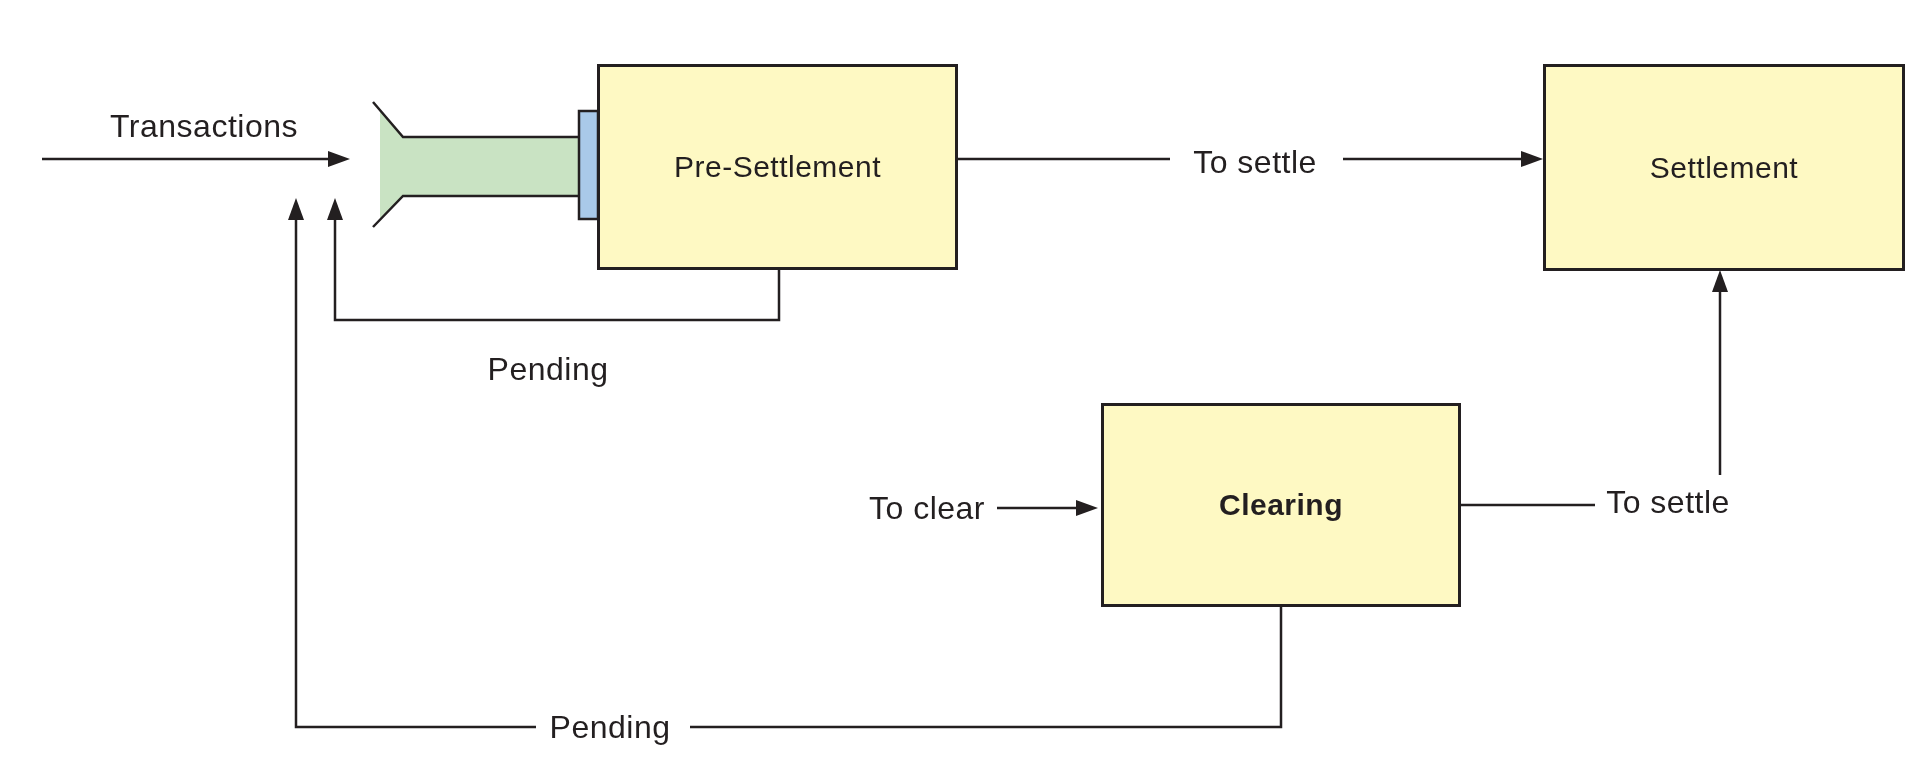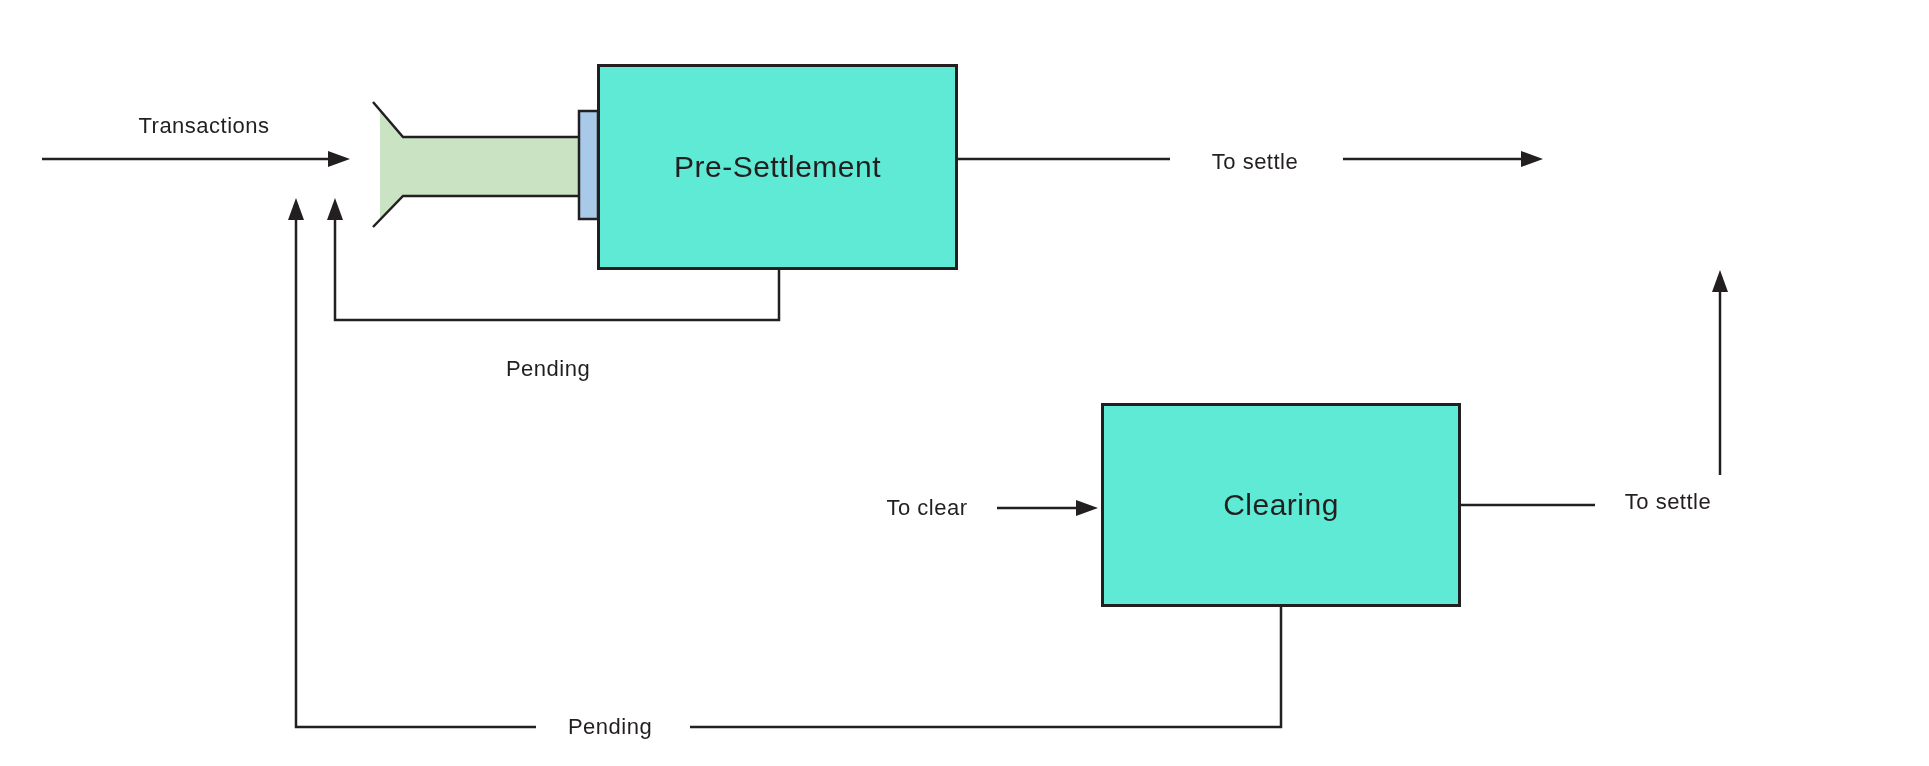--- a/index.html
+++ b/index.html
@@ -18,41 +18,41 @@
   }
   .wires {
     position: absolute;
     left: 0;
     top: 0;
     width: 1929px;
     height: 766px;
   }
   .node {
     position: absolute;
-    background: #5eead4;
+    background: #fef9c3;
     border: 3px solid #231f20;
     display: flex;
     align-items: center;
     justify-content: center;
     box-sizing: border-box;
   }
   .node-label {
     font-size: 30px;
     letter-spacing: 0.5px;
   }
   .edge-label {
     position: absolute;
     transform: translate(-50%, -50%);
-    font-size: 22px;
+    font-size: 32px;
     white-space: nowrap;
     letter-spacing: 0.5px;
   }
   #node-pre-settlement { left: 597px; top: 64px;  width: 361px; height: 206px; }
   #node-settlement     { left: 1543px; top: 64px; width: 362px; height: 207px; }
-  #node-clearing       { left: 1101px; top: 403px; width: 360px; height: 204px; }
+  #node-clearing       { left: 1101px; top: 403px; width: 360px; height: 204px; font-weight: bold; }
 
   #label-transactions    { left: 204px;  top: 126px; }
   #label-to-settle-upper { left: 1255px; top: 162px; }
   #label-pending-upper   { left: 548px;  top: 369px; }
   #label-to-clear        { left: 927px;  top: 508px; }
   #label-to-settle-lower { left: 1668px; top: 502px; }
   #label-pending-lower   { left: 610px;  top: 727px; }
 </style>
 </head>
 <body>
@@ -86,20 +86,23 @@
 
     <path d="M 1281,607 L 1281,727 L 690,727" fill="none" stroke="#231f20" stroke-width="2.5"></path>
     <path d="M 536,727 L 296,727 L 296,218" fill="none" stroke="#231f20" stroke-width="2.5"></path>
     <polygon points="296,198 288,220 304,220" fill="#231f20"></polygon>
   </svg>
 
   <div class="node" id="node-pre-settlement">
     <span class="node-label">Pre-Settlement</span>
   </div>
 
+  <div class="node" id="node-settlement">
+    <span class="node-label">Settlement</span>
+  </div>
 
   <div class="node" id="node-clearing">
     <span class="node-label">Clearing</span>
   </div>
 
   <div class="edge-label" id="label-transactions">Transactions</div>
 
   <div class="edge-label" id="label-to-settle-upper">To settle</div>
 
   <div class="edge-label" id="label-pending-upper">Pending</div>

